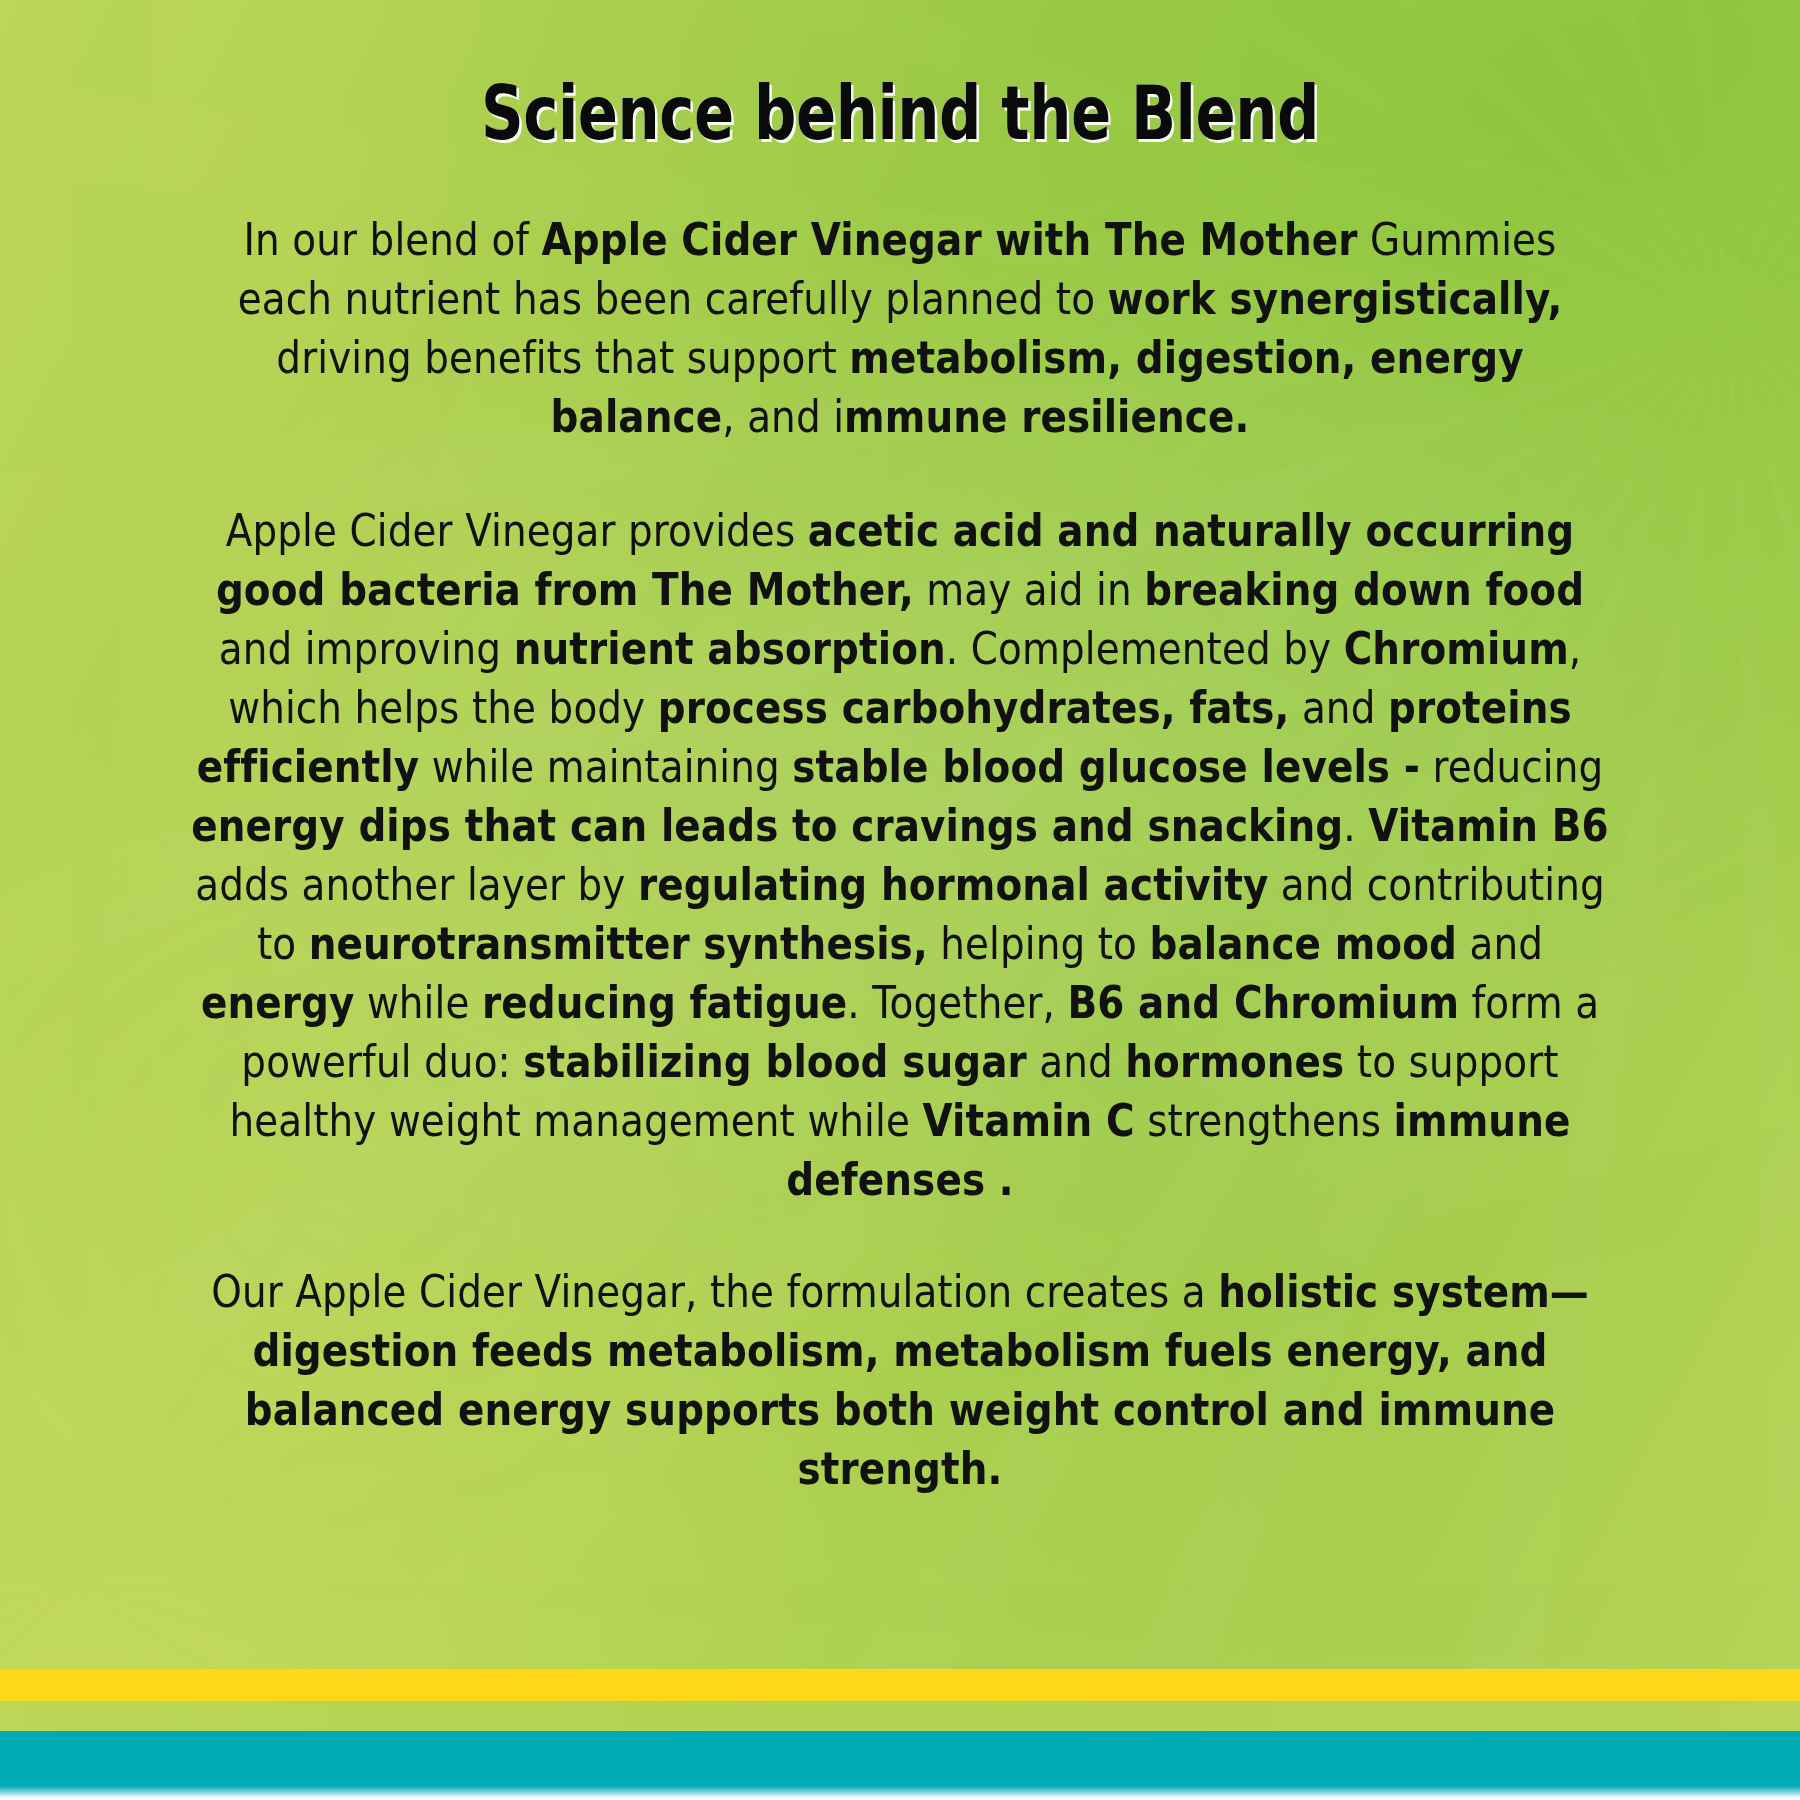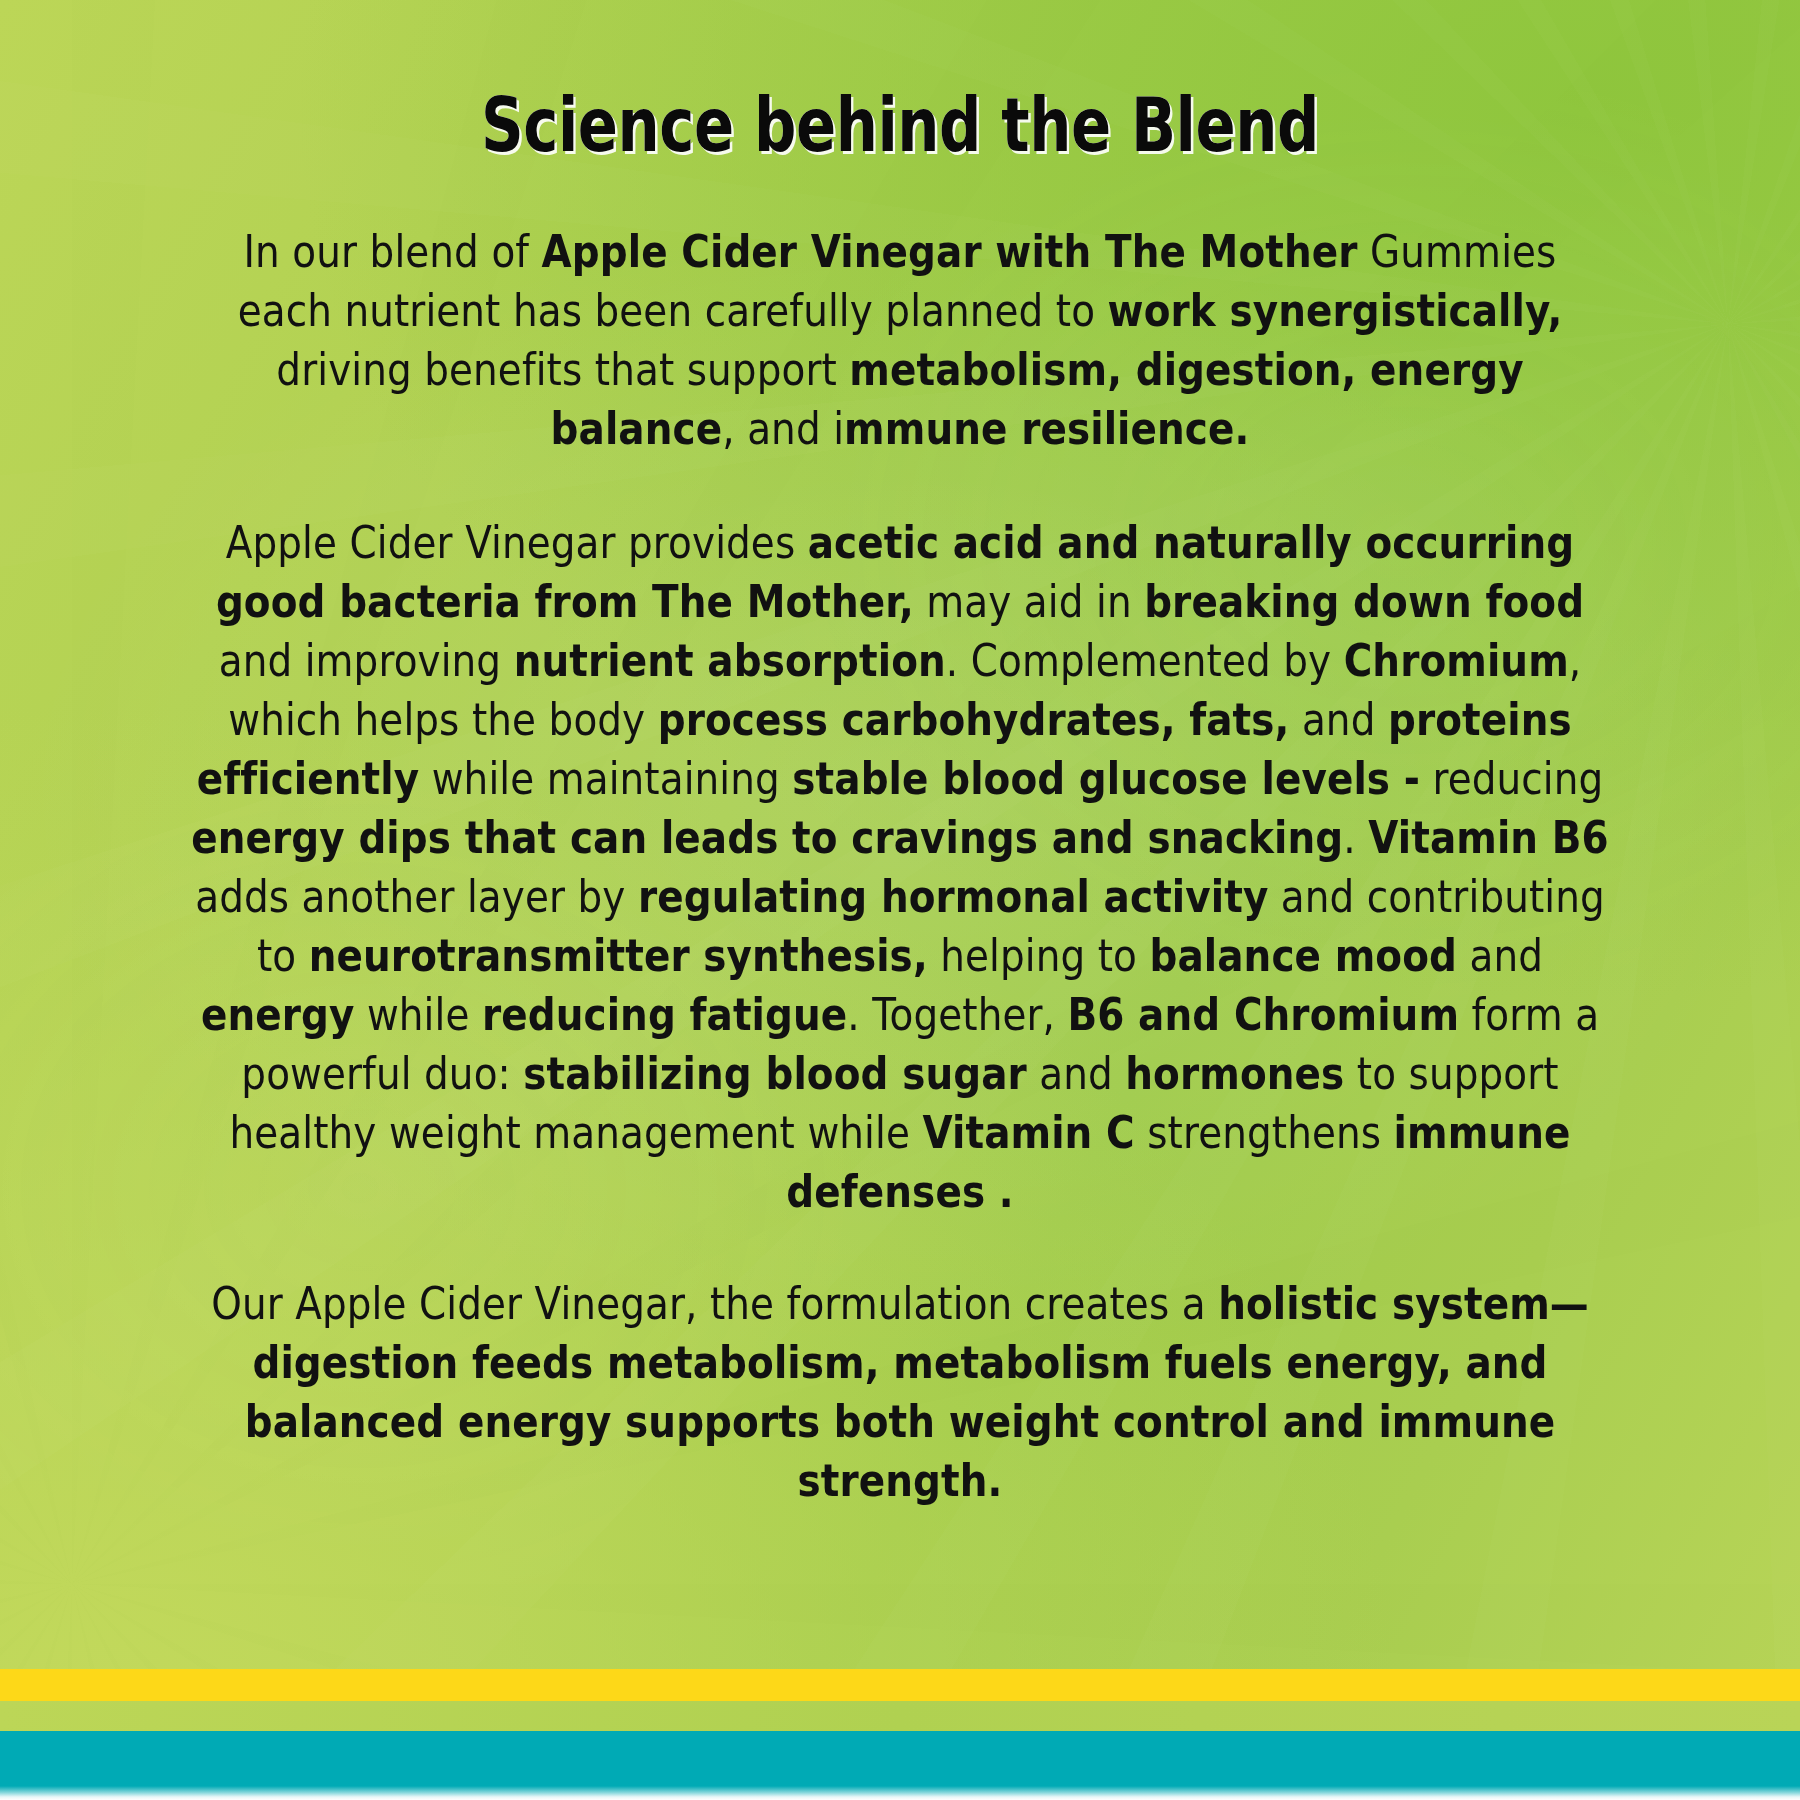--- a/index.html
+++ b/index.html
@@ -29,21 +29,21 @@
       repeating-conic-gradient(from 30deg at 4% 88%, rgba(120,170,40,.055) 0deg 3deg, rgba(255,255,255,0) 3deg 15deg);
   }
   #bg-glow{
     position:absolute; inset:0;
     background:radial-gradient(70% 46% at 50% 44%, rgba(255,255,255,.10) 0%, rgba(255,255,255,0) 70%);
   }
 
   
   #content{
     position:absolute; inset:0;
-    padding:12px 78px;
+    padding:0 78px;
     z-index:3;
   }
 
   #page-title{
     text-align:center;
     font-family:"DejaVu Sans", sans-serif;
     font-weight:700;
     font-size:74px;
     letter-spacing:-.5px;
     color:#0a0a0a;

